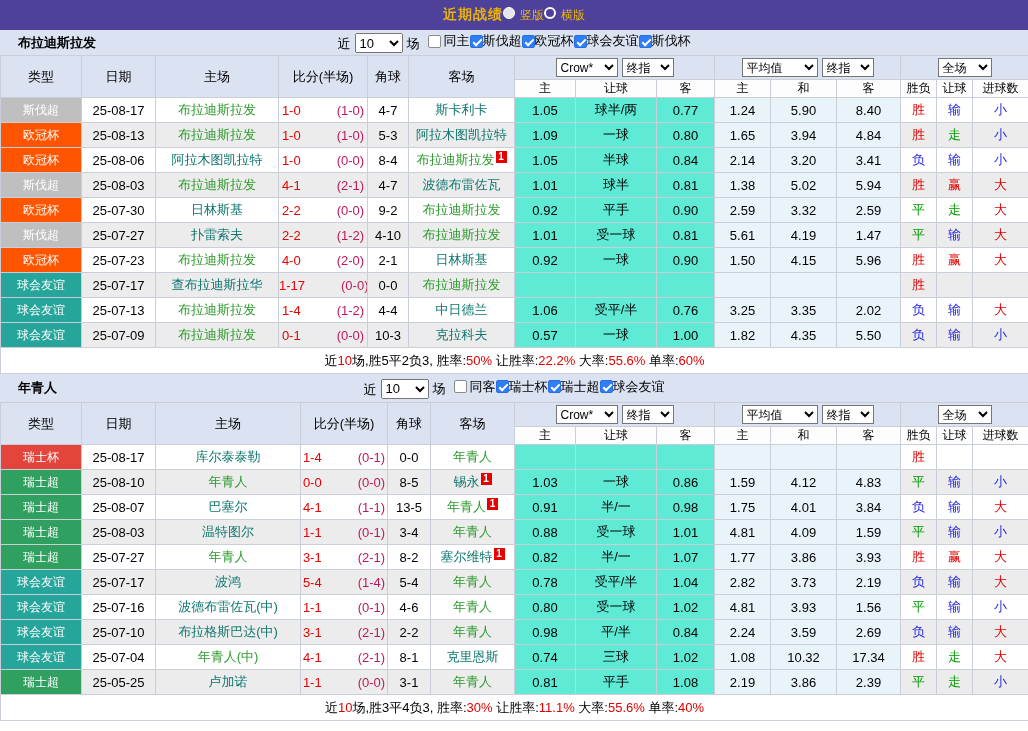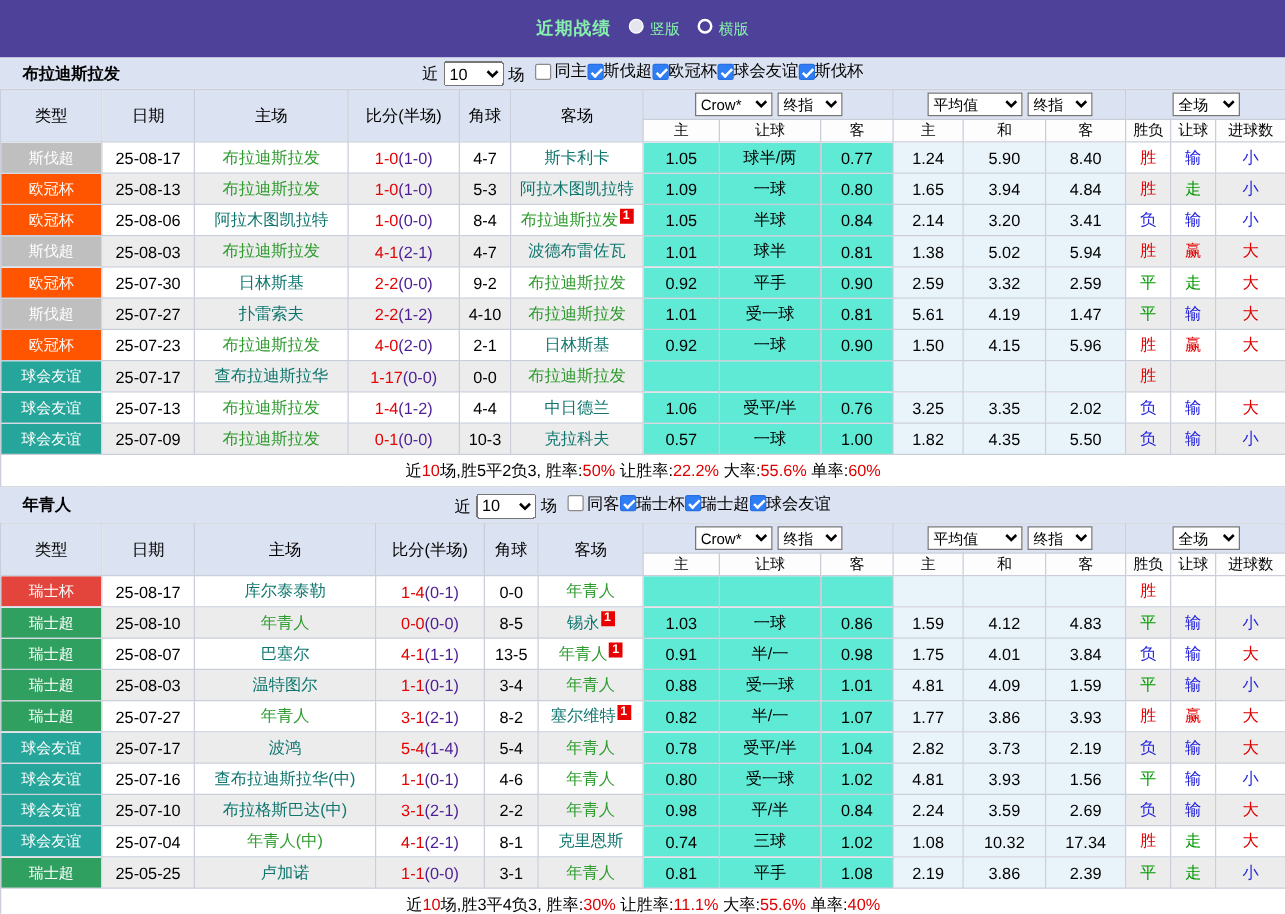--- a/index.html
+++ b/index.html
@@ -1,19 +1,19 @@
 <!DOCTYPE html>
 <html><head>
 <meta charset="utf-8">
 <style>
   html,body{margin:0;padding:0;background:#fff;}
   body{font-family:"Liberation Sans","DejaVu Sans",sans-serif;}
   .page{width:1028px;height:731px;overflow:hidden;background:#fff;}
 
-  .titlebar{height:46px;background:#4e4199;display:flex;align-items:center;justify-content:center;gap:14px;color:#86efac;}
+  .titlebar{height:30px;background:#4e4199;display:flex;align-items:center;justify-content:center;color:#eab308;}
   .titlebar .title{font-weight:bold;font-size:14px;letter-spacing:1px;}
   .rdo-lbl{display:flex;gap:5px;font-size:12px;cursor:pointer;}
   .rdo{width:12px;height:12px;border-radius:50%;box-sizing:border-box;display:inline-block;}
   .rdo.sel{background:#e6e6ee;border:1px solid #fff;}
   .rdo.uns{background:transparent;border:2px solid #fff;}
 
   .filterbar{background:#dbe2f1;display:flex;align-items:center;justify-content:center;position:relative;font-size:13px;color:#000;}
   .fb1{height:25px;}
   .fb2{height:28px;}
   .filterbar .team{position:absolute;left:18px;font-weight:bold;font-size:13px;color:#000;}
@@ -31,21 +31,21 @@
   tr.band th{background:#dbe2f1;height:23px;font-weight:normal;}
   tr.band select{font-size:12px;height:19px;margin:0 2px;background:#fff;}
   tr.hsub th{background:#fdfdfe;height:14px;font-weight:normal;font-size:12px;}
   tr.mrow{height:25px;}
   tr.mrow td{background:#fff;}
   tr.mrow.even td{background:#ececec;}
   tr.mrow td.let,tr.mrow.even td.let{background:#5eead4;}
   tr.mrow td.avg,tr.mrow.even td.avg{background:#e9f4fa;}
   td.typec{color:#fff;font-size:12px;}
   .sc{color:#e60000;}
-  .ht{color:#4c1d95;}
+  .ht{color:#be185d;padding-left:36px;}
   .tg{color:#2e9b2e;}
   .tb{color:#0f766e;}
   .team-nm{cursor:pointer;}
   .card{display:inline-block;background:#e80000;color:#fff;font-size:10px;font-weight:bold;line-height:12px;width:11px;height:12px;vertical-align:top;margin-left:1px;text-align:center;}
   .c-red{color:#e00000;}
   .c-blue{color:#2525dd;}
   .c-green{color:#009900;}
   tr.sumrow td{height:25px;background:#fff;font-size:13px;}
 </style>
 </head>
@@ -458,21 +458,21 @@
             <td class="avg">2.82</td>
             <td class="avg">3.73</td>
             <td class="avg">2.19</td>
             <td><span class="c-blue">负</span></td>
             <td><span class="c-blue">输</span></td>
             <td><span class="c-red">大</span></td>
           </tr>
           <tr class="mrow">
             <td class="typec" style="background: rgb(38, 166, 154);">球会友谊</td>
             <td>25-07-16</td>
-            <td><span class="team-nm tb">查布拉迪斯拉华(中)</span></td>
+            <td><span class="team-nm tb">波德布雷佐瓦(中)</span></td>
             <td><span class="sc">1-1</span><span class="ht">(0-1)</span></td>
             <td>4-6</td>
             <td><span class="team-nm tg">年青人</span></td>
             <td class="let">0.80</td>
             <td class="let">受一球</td>
             <td class="let">1.02</td>
             <td class="avg">4.81</td>
             <td class="avg">3.93</td>
             <td class="avg">1.56</td>
             <td><span class="c-green">平</span></td>

